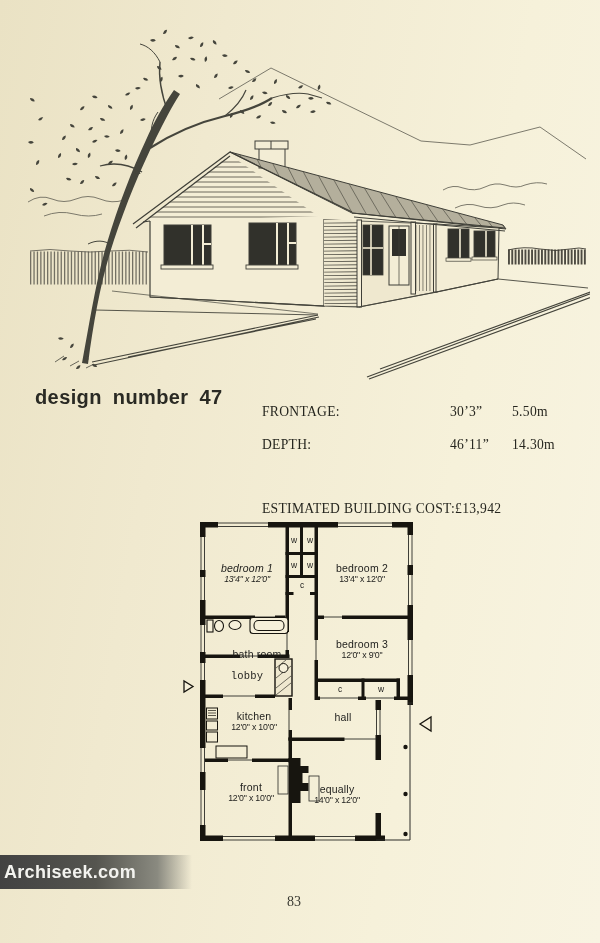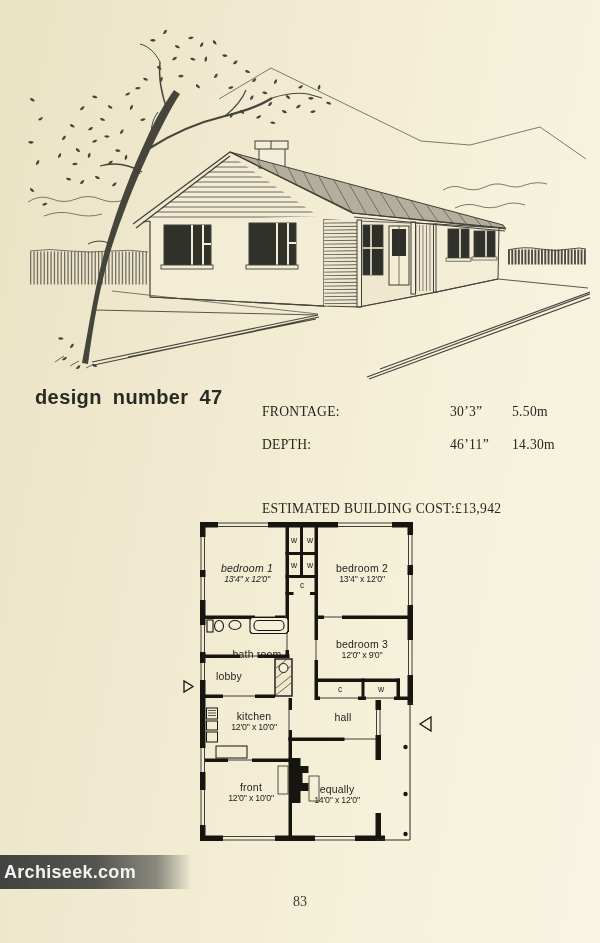--- a/index.html
+++ b/index.html
@@ -18,21 +18,21 @@
               font-family:"Liberation Sans",sans-serif;color:#1d1d1b;line-height:1.12;}
   .plan-label .rname{font-size:10.5px;letter-spacing:.2px;}
   .plan-label .rdims{font-size:8.8px;letter-spacing:-.2px;}
   .tiny-label{position:absolute;transform:translate(-50%,-50%);font-family:"Liberation Sans",sans-serif;
               font-size:8.5px;color:#1d1d1b;}
   .watermark{position:absolute;left:0;top:855px;width:192px;height:34px;line-height:34px;
              padding-left:4px;box-sizing:border-box;
              background:linear-gradient(90deg,#424242 0%,#55554f 50%,#8a8a80 82%,rgba(190,188,172,0) 100%);
              font-family:"Liberation Sans",sans-serif;font-weight:bold;font-size:18px;
              letter-spacing:.3px;color:#f3f3ef;}
-  .pagenum{position:absolute;left:293px;top:894px;font-size:14px;color:#3a3a32;}
+  .pagenum{position:absolute;left:287px;top:894px;font-size:14px;color:#3a3a32;}
 </style>
 </head>
 <body>
 
 <div class="page">
 
   <svg style="left:18px;top:22px;" width="572" height="358" viewBox="18 22 572 358">
     <defs>
       <path id="lf" d="M0,0 Q2.6,-3.2 5.6,-1.6 Q3,2.2 0,0 Z" fill="#45453c"></path>
       <clipPath id="gclip">
@@ -415,21 +415,21 @@
     <div class="rname">bedroom 2</div>
     <div class="rdims">13'4" x 12'0"</div>
   </div>
   <div class="plan-label" style="left:362px;top:650px;">
     <div class="rname">bedroom 3</div>
     <div class="rdims">12'0" x 9'0"</div>
   </div>
   <div class="plan-label" style="left:257px;top:644px;margin-top:11px;">
     <div class="rname">bath room</div>
   </div>
-  <div class="plan-label" style="left:229px;top:677px;">
+  <div class="plan-label" style="left:247px;top:677px;font-family:Liberation Mono, monospace;">
     <div class="rname">lobby</div>
   </div>
   <div class="plan-label" style="left:254px;top:722px;">
     <div class="rname">kitchen</div>
     <div class="rdims">12'0" x 10'0"</div>
   </div>
   <div class="plan-label" style="left:343px;top:718px;">
     <div class="rname">hall</div>
   </div>
   <div class="plan-label" style="left:251px;top:793px;">

